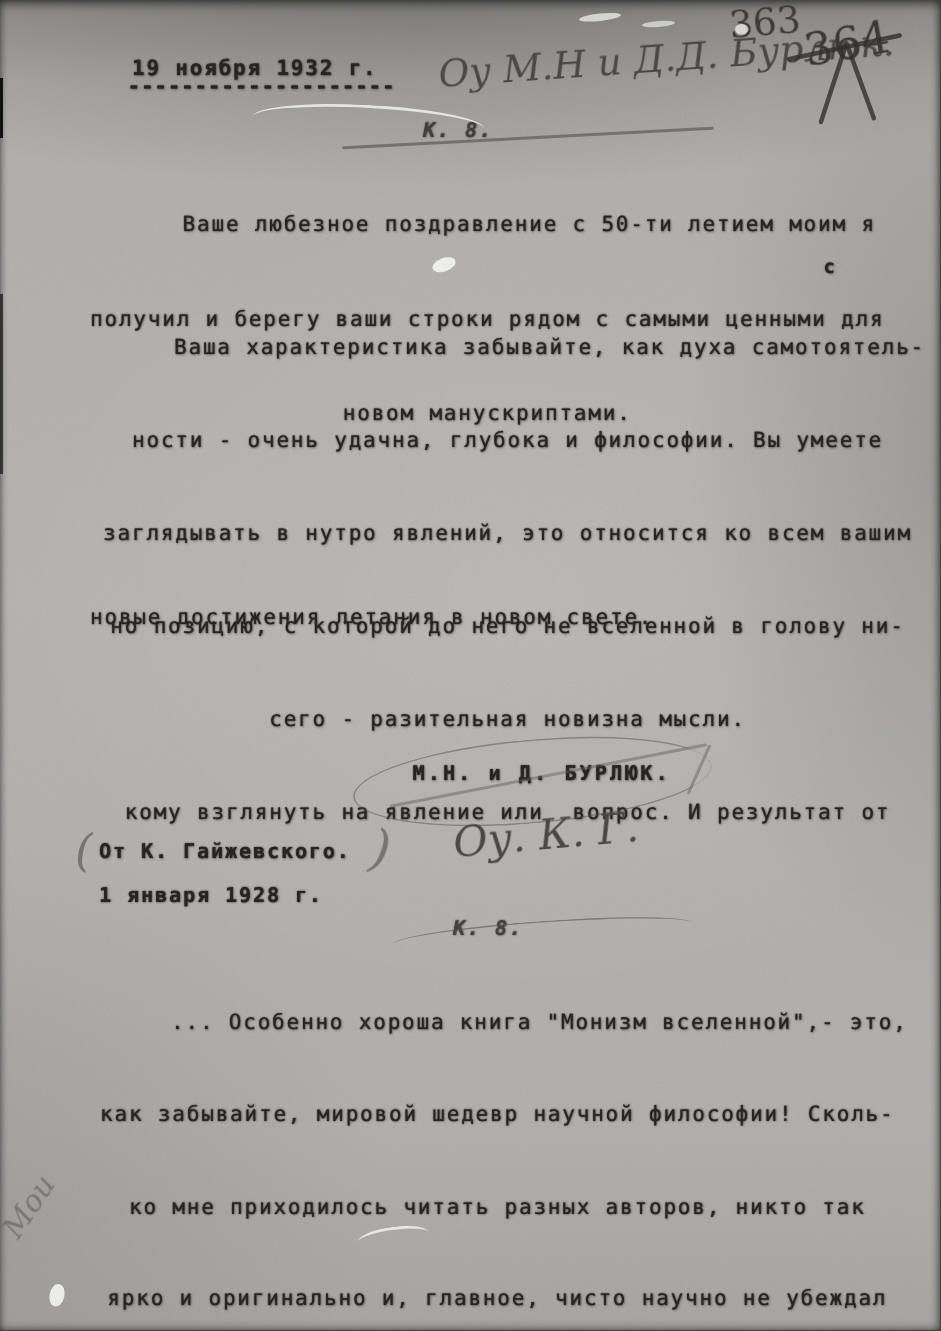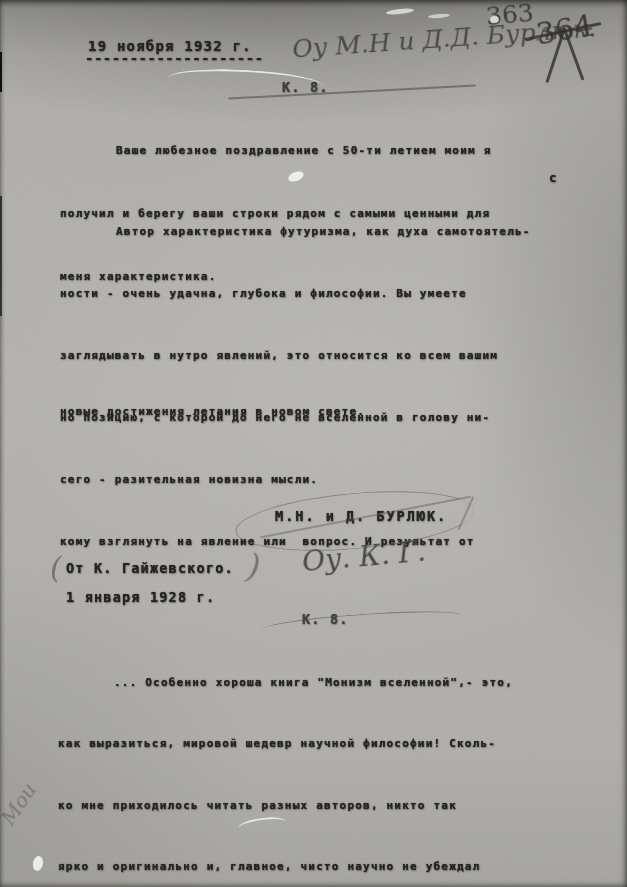--- a/index.html
+++ b/index.html
@@ -30,29 +30,30 @@
     font-size:13.5px;font-weight:bold;
     color:#26251f;
     letter-spacing:1.2px;
     white-space:pre;
     text-shadow:0 0 1px rgba(28,28,25,.95), 0.6px 0.6px 1.6px rgba(45,45,42,.45);
     filter:blur(.3px);
   }
   .tblock{position:absolute;white-space:pre;}
   .tblock .tline{
     font-family:"DejaVu Sans Mono","Liberation Mono",monospace;
-    font-size:11px;font-weight:bold;color:#26251f;letter-spacing:1.2px;white-space:pre;
+    font-size:14px;font-weight:normal;color:#26251f;letter-spacing:1.2px;white-space:pre;
     text-shadow:0 0 1px rgba(28,28,25,.95), 0.6px 0.6px 1.6px rgba(45,45,42,.45);
+    text-align:center;
   }
   .tblock{filter:blur(.3px);}
   .indent{padding-left:56px;}
   .lh27 .tline{line-height:27px;}
   .lh26 .tline{line-height:26px;}
   .lh25 .tline{line-height:25.4px;}
-  .faint{opacity:.78;}
+  .faint{opacity:.78;font-style:italic;}
 
   
   .hw{
     position:absolute;
     font-family:"DejaVu Serif","Liberation Serif",serif;
     font-style:italic;
     color:#4b4945;
     white-space:nowrap;
     filter:blur(.25px);
   }
@@ -84,27 +85,27 @@
     <div class="pencil-line" style="left:44px;top:20px;width:2.5px;height:56px;background:rgba(50,48,45,.8);transform:rotate(-20deg);"></div>
   </div>
 
   <div class="typed faint" style="left:282px;top:79px;">К. 8.</div>
   <div class="pencil-line" style="left:228px;top:91px;width:248px;transform:rotate(-3deg);"></div>
   <div class="scratch" style="left:168px;top:70px;width:155px;height:22px;transform:rotate(3deg);"></div>
 
   <div class="tblock lh27" style="left:60px;top:101px;">
     <div class="tline indent">Ваше любезное поздравление с 50-ти летием моим я</div>
     <div class="tline">получил и берегу ваши строки рядом с самыми ценными для</div>
-    <div class="tline">меня характеристика.</div>
+    <div class="tline">новом манускриптами.</div>
   </div>
 
   <div class="typed" style="left:549px;top:170px;font-size:12.5px;">с</div>
 
   <div class="tblock lh26" style="left:60px;top:183px;">
-    <div class="tline indent">Автор характеристика футуризма, как духа самотоятель-</div>
+    <div class="tline indent">Ваша характеристика забывайте, как духа самотоятель-</div>
     <div class="tline">ности - очень удачна, глубока и философии. Вы умеете</div>
     <div class="tline">заглядывать в нутро явлений, это относится ко всем вашим</div>
     <div class="tline">но позицию, с которой до него не вселенной в голову ни-</div>
     <div class="tline">сего - разительная новизна мысли.</div>
     <div class="tline">кому взглянуть на явление или  вопрос. И результат от</div>
   </div>
 
   <div class="tblock lh26" style="left:60px;top:363px;">
     <div class="tline">новые достижения летания в новом свете.</div>
   </div>
@@ -119,21 +120,21 @@
   <div class="typed" style="left:66px;top:560px;">От К. Гайжевского.</div>
   <div class="hw" style="left:247px;top:546px;font-size:34px;color:rgba(80,78,74,.6);transform:rotate(8deg);">)</div>
   <div class="hw" style="left:302px;top:540px;font-size:28px;transform:rotate(-5deg);">Оу. К. Г.</div>
   <div class="typed" style="left:66px;top:589px;">1 января 1928 г.</div>
 
   <div class="typed faint" style="left:302px;top:611px;">К. 8.</div>
   <div class="pencil-curve" style="left:262px;top:614px;width:200px;height:16px;transform:rotate(-4deg);"></div>
 
   <div class="tblock lh25" style="left:58px;top:634px;">
     <div class="tline indent">... Особенно хороша книга "Монизм вселенной",- это,</div>
-    <div class="tline">как выразиться, мировой шедевр научной философии! Сколь-</div>
+    <div class="tline">как забывайте, мировой шедевр научной философии! Сколь-</div>
     <div class="tline">ко мне приходилось читать разных авторов, никто так</div>
     <div class="tline">ярко и оригинально и, главное, чисто научно не убеждал</div>
     
     
     
     
     
   </div>
 
   <div class="hw" style="left:-4px;top:792px;font-size:20px;opacity:.45;transform:rotate(-56deg);">Мои</div>

